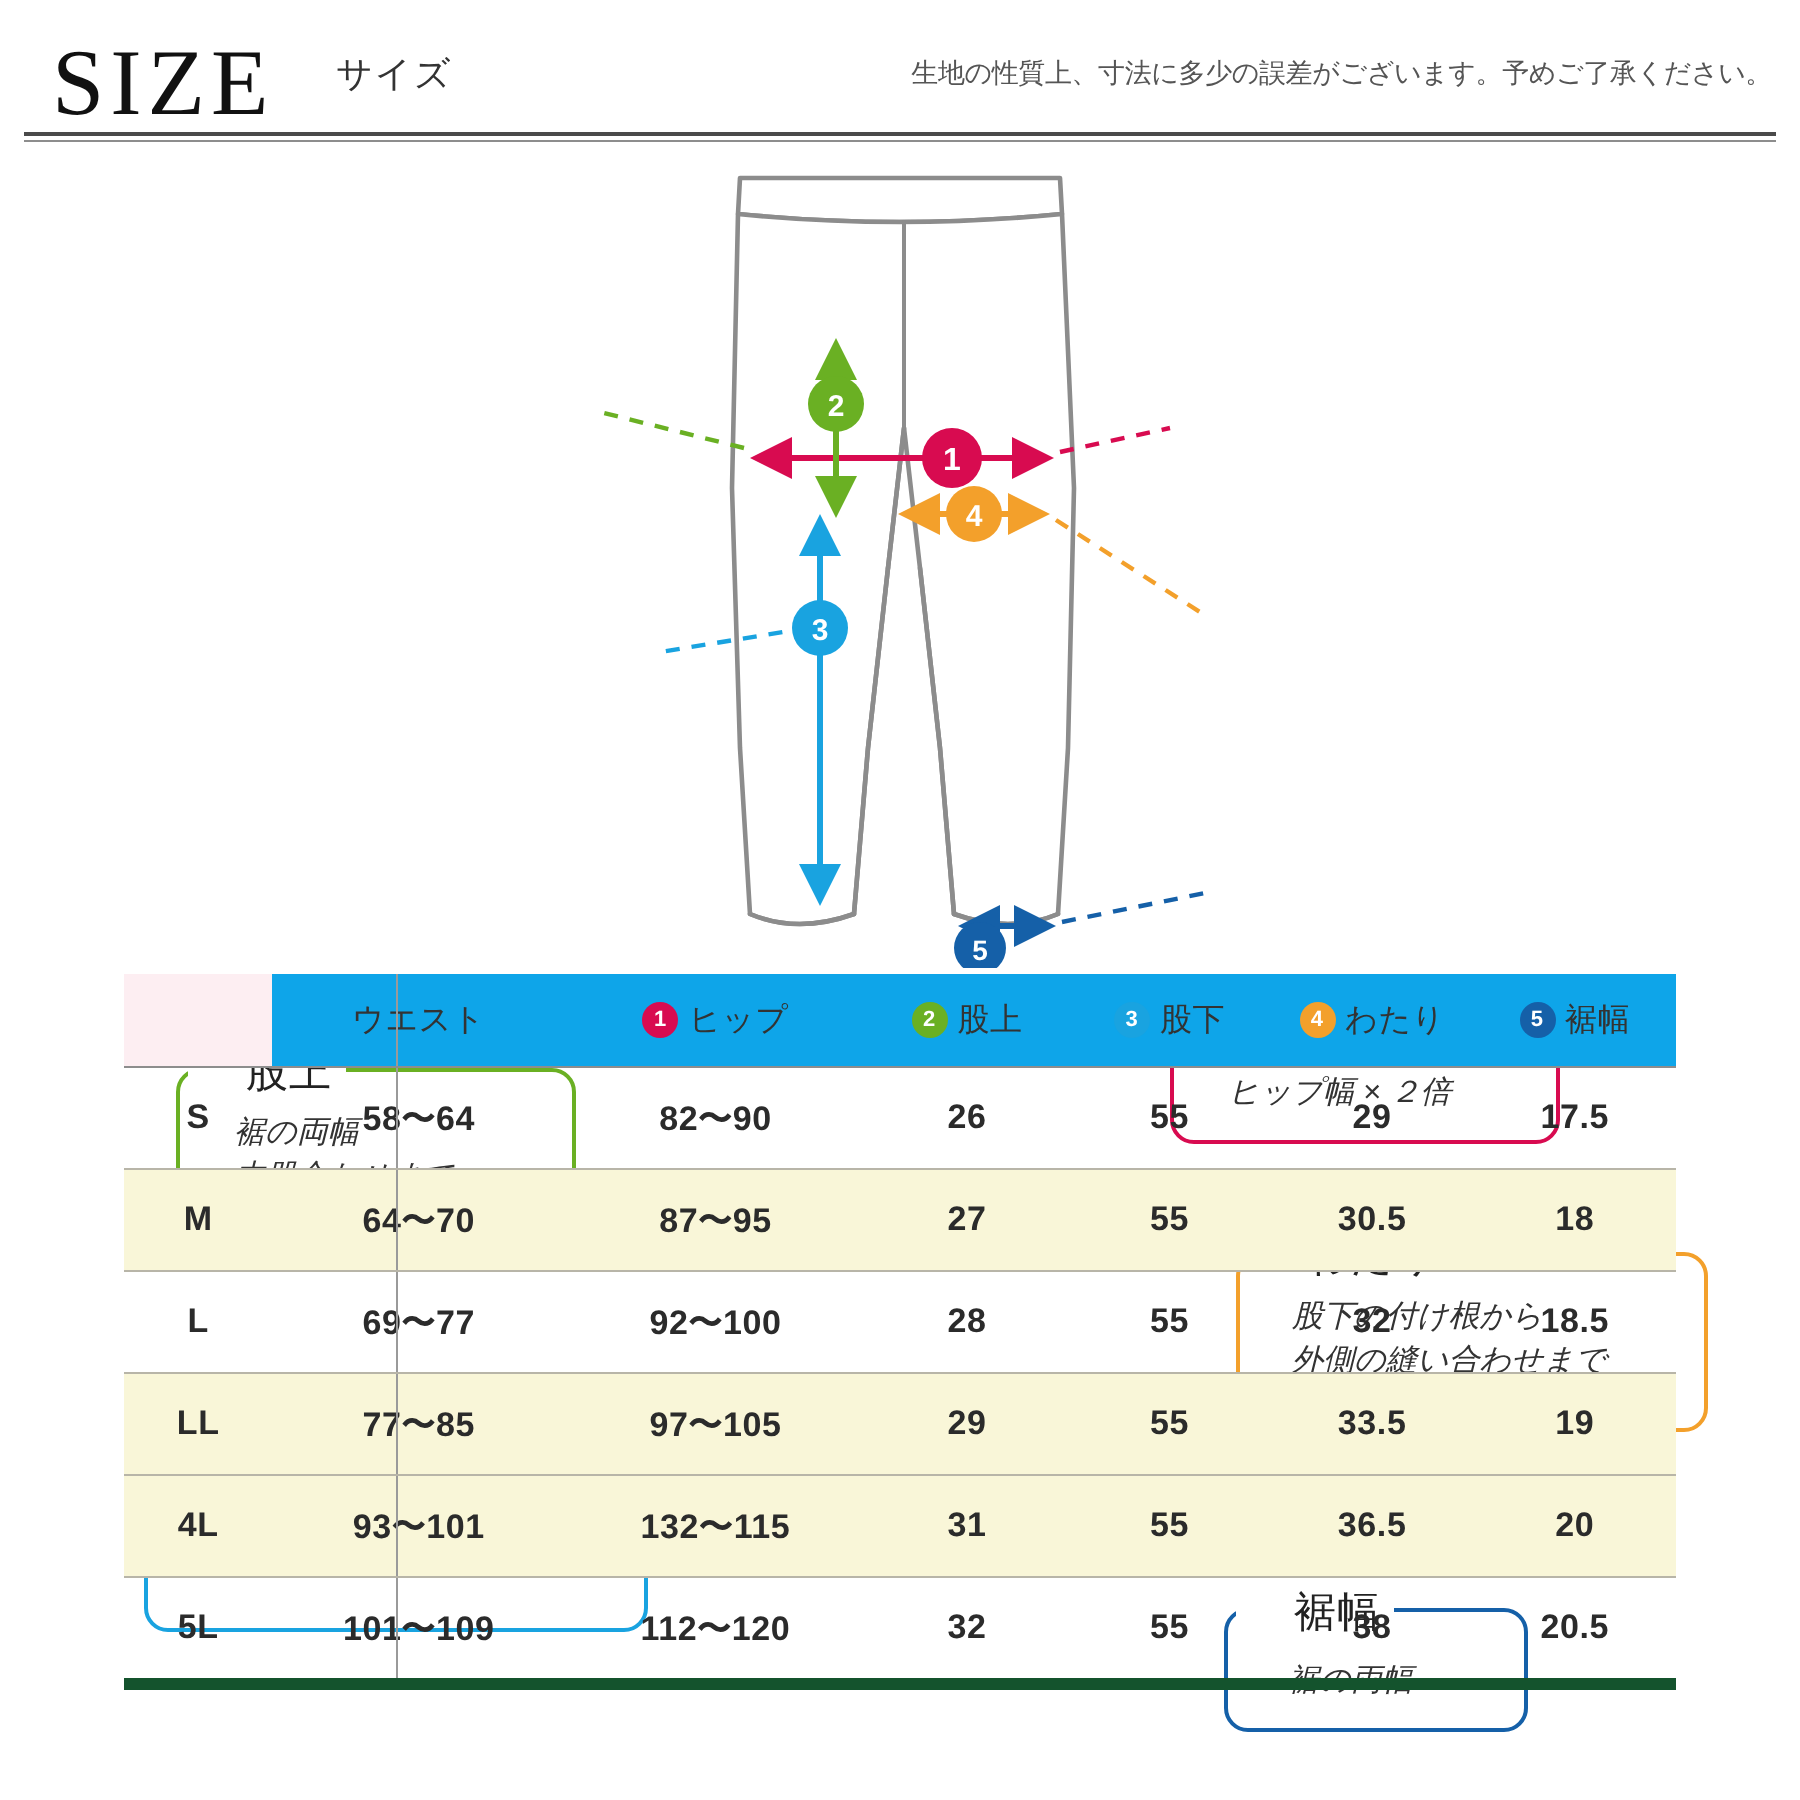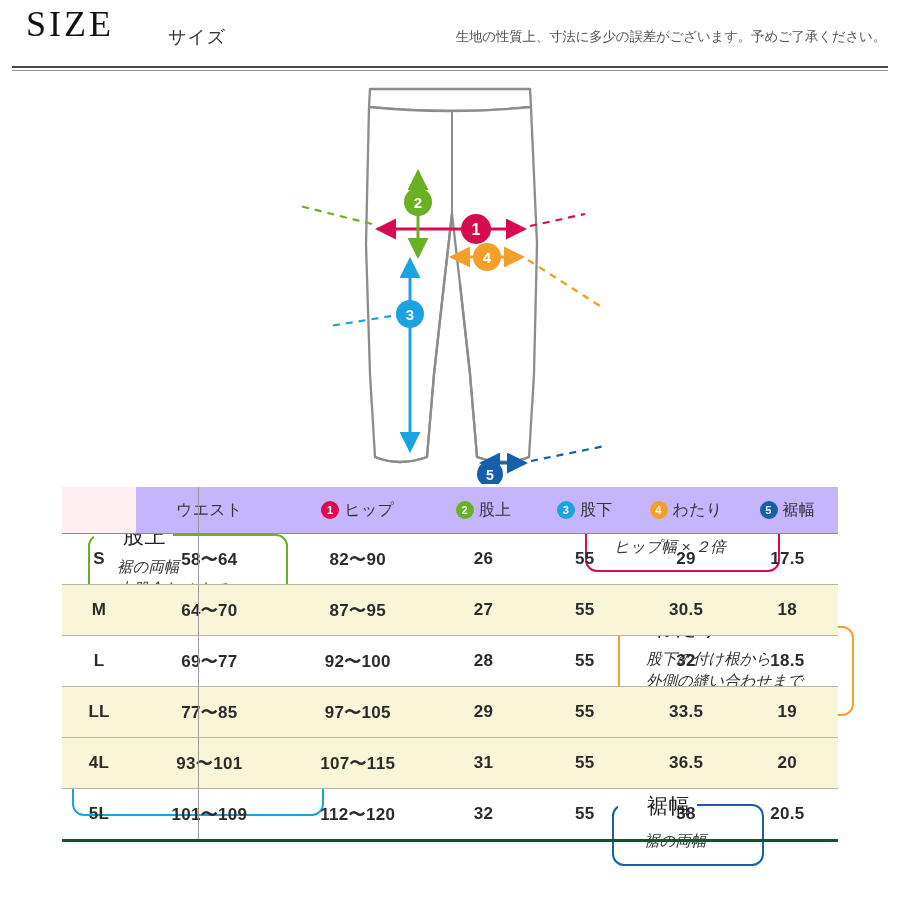--- a/index.html
+++ b/index.html
@@ -8,23 +8,23 @@
     background:#ffffff;
     font-family:"Liberation Sans","DejaVu Sans",sans-serif;
     color:#2b2b2b;
     overflow:hidden;
     position:relative;
   }
 
   
   .header{position:absolute;left:0;top:0;width:900px;height:70px;}
   .hdr-size{
-    position:absolute;left:26px;top:3px;
+    position:absolute;left:26px;top:15px;
     font-family:"Liberation Serif","DejaVu Serif",serif;
-    font-size:36px;letter-spacing:3px;color:#111;font-weight:400;
+    font-size:47px;letter-spacing:3px;color:#111;font-weight:400;
   }
   .hdr-kana{
     position:absolute;left:168px;top:25px;
     font-size:18px;color:#333;letter-spacing:1px;
   }
   .hdr-note{
     position:absolute;right:14px;top:28px;
     font-size:13.5px;color:#555;letter-spacing:-0.2px;white-space:nowrap;
   }
   .rule-a{position:absolute;left:12px;top:66px;width:876px;height:2px;background:#4a4a4a;}
@@ -71,28 +71,28 @@
   
   .tablewrap{position:absolute;left:62px;top:487px;width:776px;}
   table{border-collapse:collapse;width:776px;table-layout:fixed;}
   th,td{
     text-align:center;vertical-align:middle;
     font-size:17px;font-weight:700;color:#2b2b2b;
     padding:0;height:50px;
     letter-spacing:0.3px;
   }
   thead th{
-    background:#c4b5fd;height:46px;
+    background:#0ea5e9;height:46px;
     font-size:16px;font-weight:400;color:#333;
   }
   thead th.corner{background:#fdeef2;}
   tbody tr.alt td{background:#f9f6d8;}
   tbody tr td{border-top:1px solid #b8b5a8;}
   tbody tr:first-child td{border-top:1px solid #8d8d8d;}
-  tbody tr:last-child td{border-bottom:3px solid #14532d;}
+  tbody tr:last-child td{border-bottom:6px solid #14532d;}
   .col-size{width:74px;}
   .col-waist{width:146px;}
   .col-hip{width:150px;}
   .col-n{width:101px;}
   td.sizecell,th.corner{position:relative;}
   
   .vline{
     position:absolute;left:136px;top:0;width:1px;
     height:100%;background:#9a9a9a;
   }
@@ -365,21 +365,21 @@
           <td>77〜85</td>
           <td>97〜105</td>
           <td>29</td>
           <td>55</td>
           <td>33.5</td>
           <td>19</td>
         </tr>
         <tr class="alt">
           <td class="sizecell">4L<span class="vline"></span></td>
           <td>93〜101</td>
-          <td>107〜115</td>
+          <td>132〜115</td>
           <td>31</td>
           <td>55</td>
           <td>36.5</td>
           <td>20</td>
         </tr>
         <tr>
           <td class="sizecell">5L<span class="vline"></span></td>
           <td>101〜109</td>
           <td>112〜120</td>
           <td>32</td>

